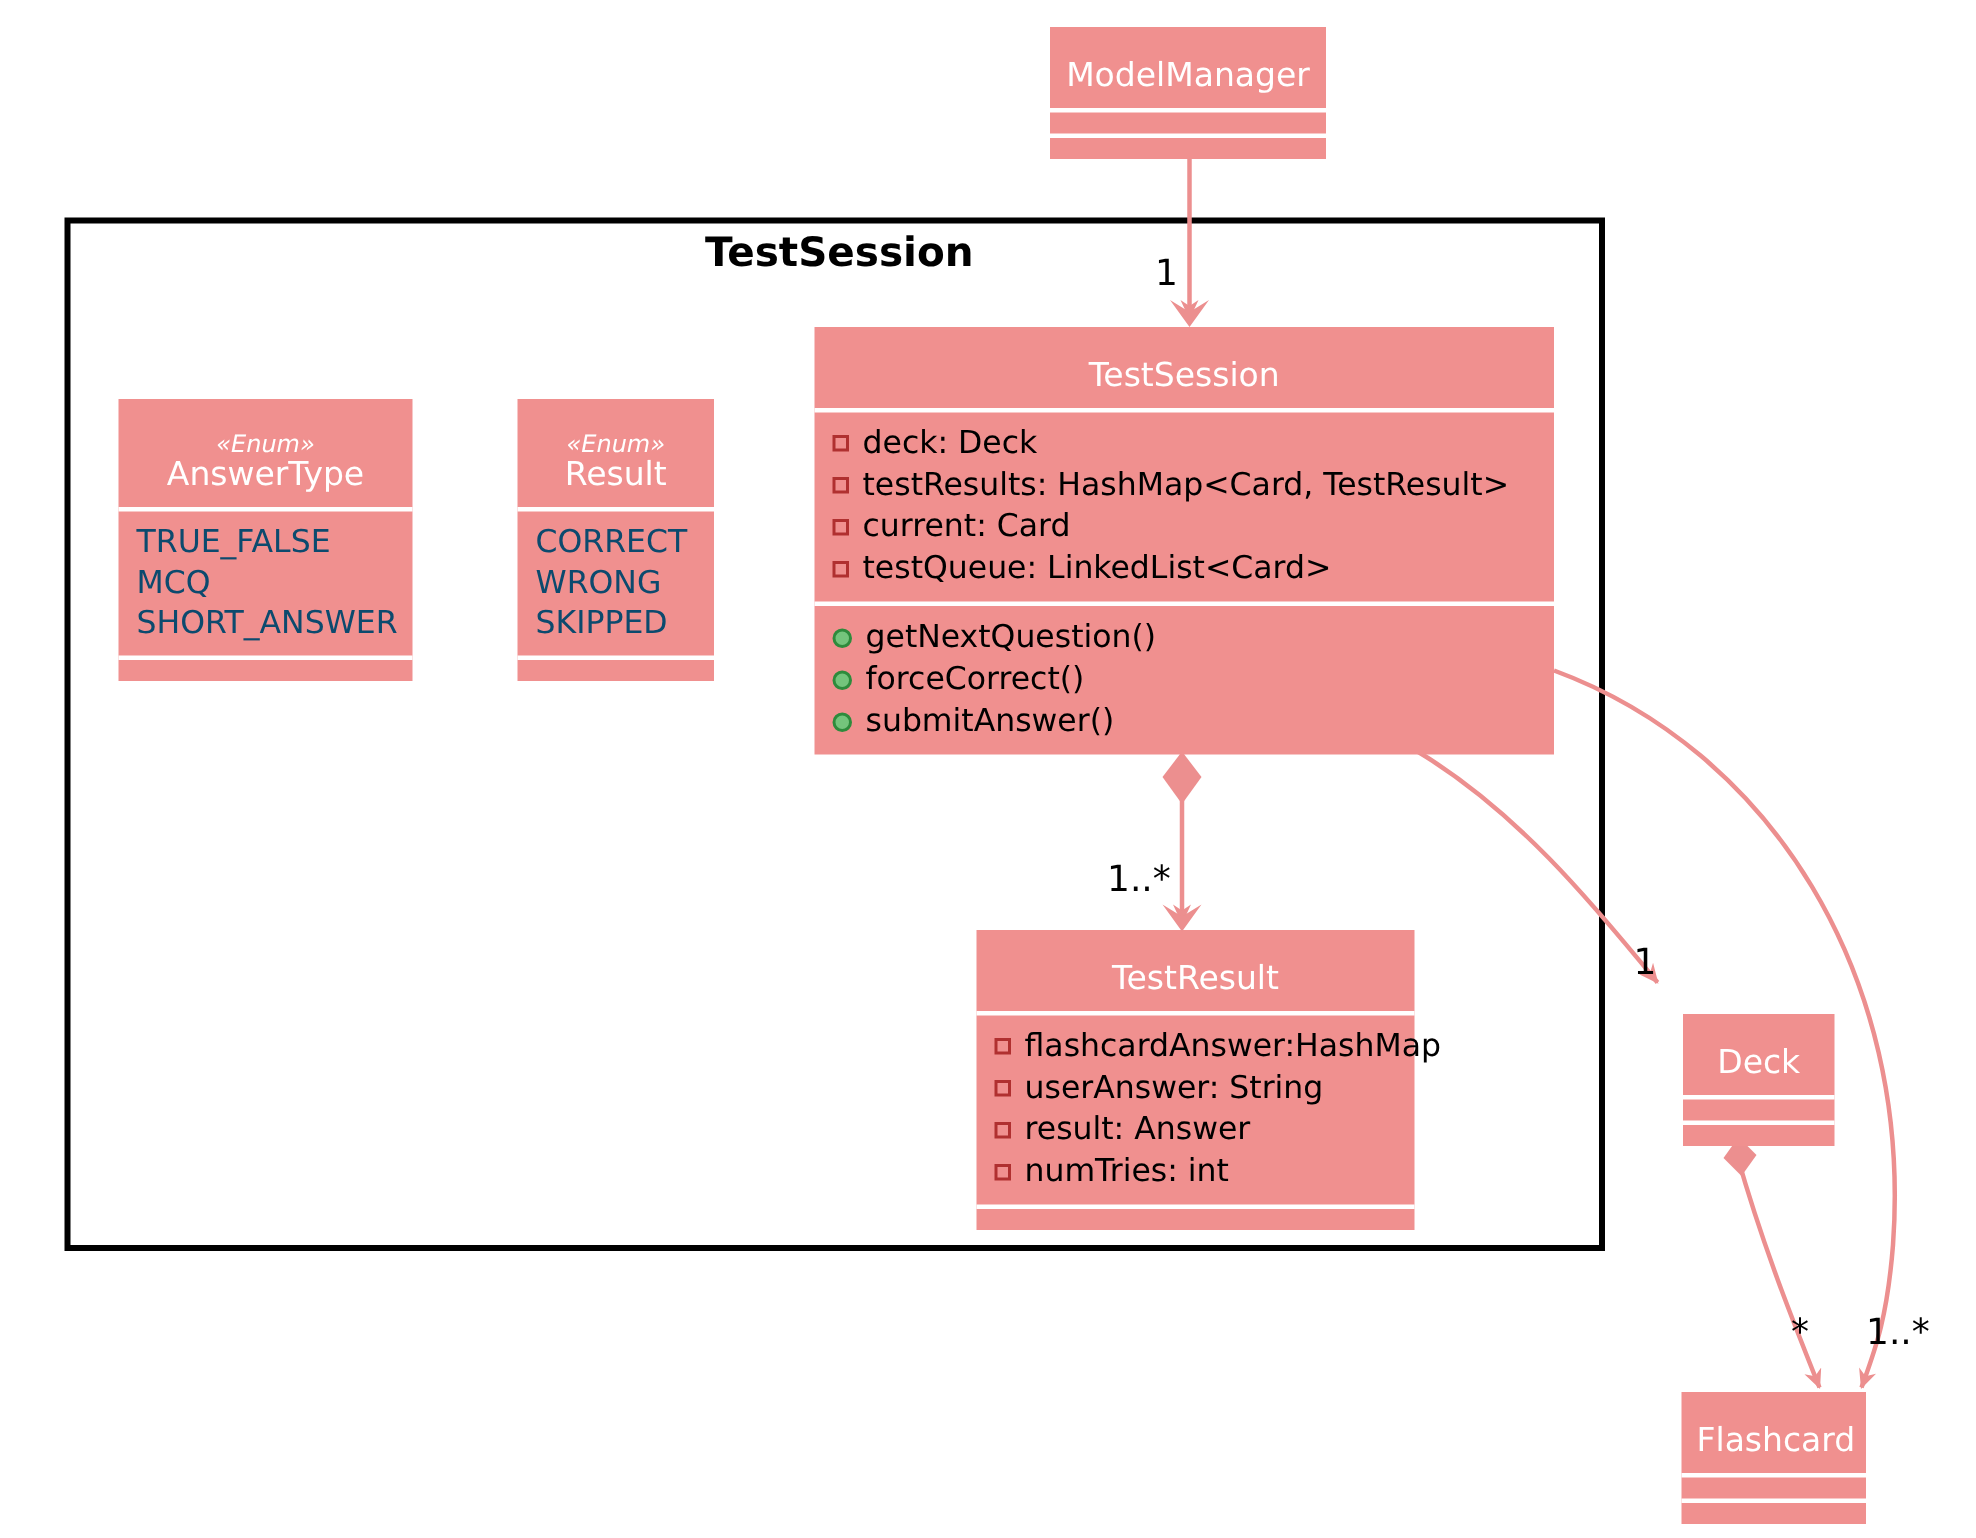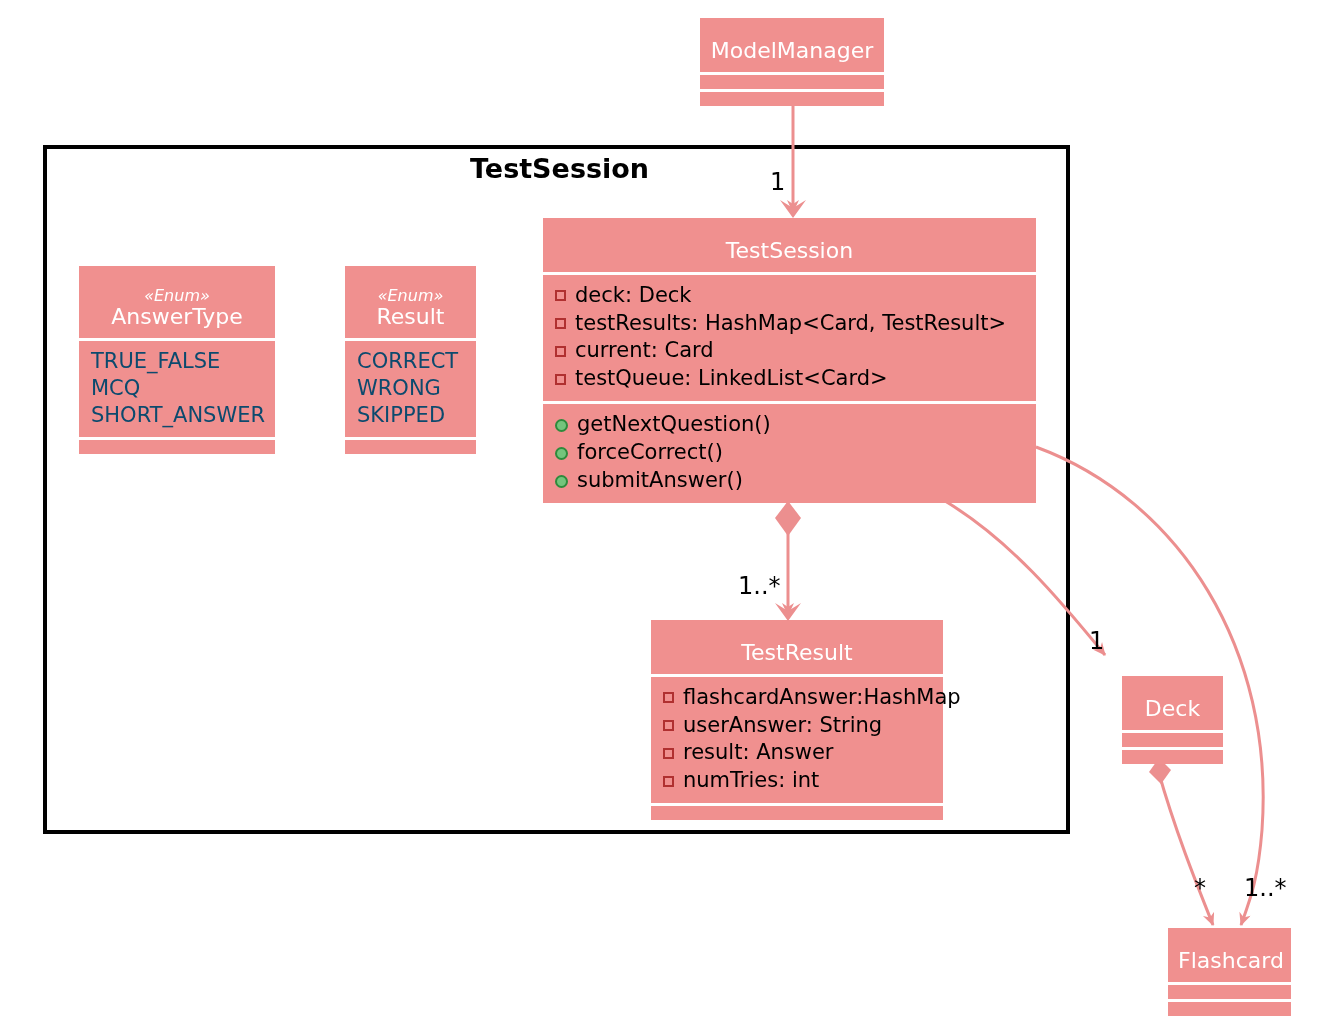--- a/index.html
+++ b/index.html
@@ -266,21 +266,21 @@
   </div>
 
   <div class="uml-class" style="left:1101px; top:676px; width:101px;margin-left:21px;">
     <div class="cls-header">Deck</div>
     <div class="divider"></div>
     <div class="cls-section empty"></div>
     <div class="divider"></div>
     <div class="cls-section empty"></div>
   </div>
 
-  <div class="uml-class" style="left:1168px; top:928px; width:123px;">
+  <div class="uml-class" style="left:1121px; top:928px; width:123px;">
     <div class="cls-header">Flashcard</div>
     <div class="divider"></div>
     <div class="cls-section empty"></div>
     <div class="divider"></div>
     <div class="cls-section empty"></div>
   </div>
 
   <svg class="links over">
     <g>
       <path d="M780,200 L793,218 L806,200 L793,208 Z" fill="#EC8F8F"></path>

